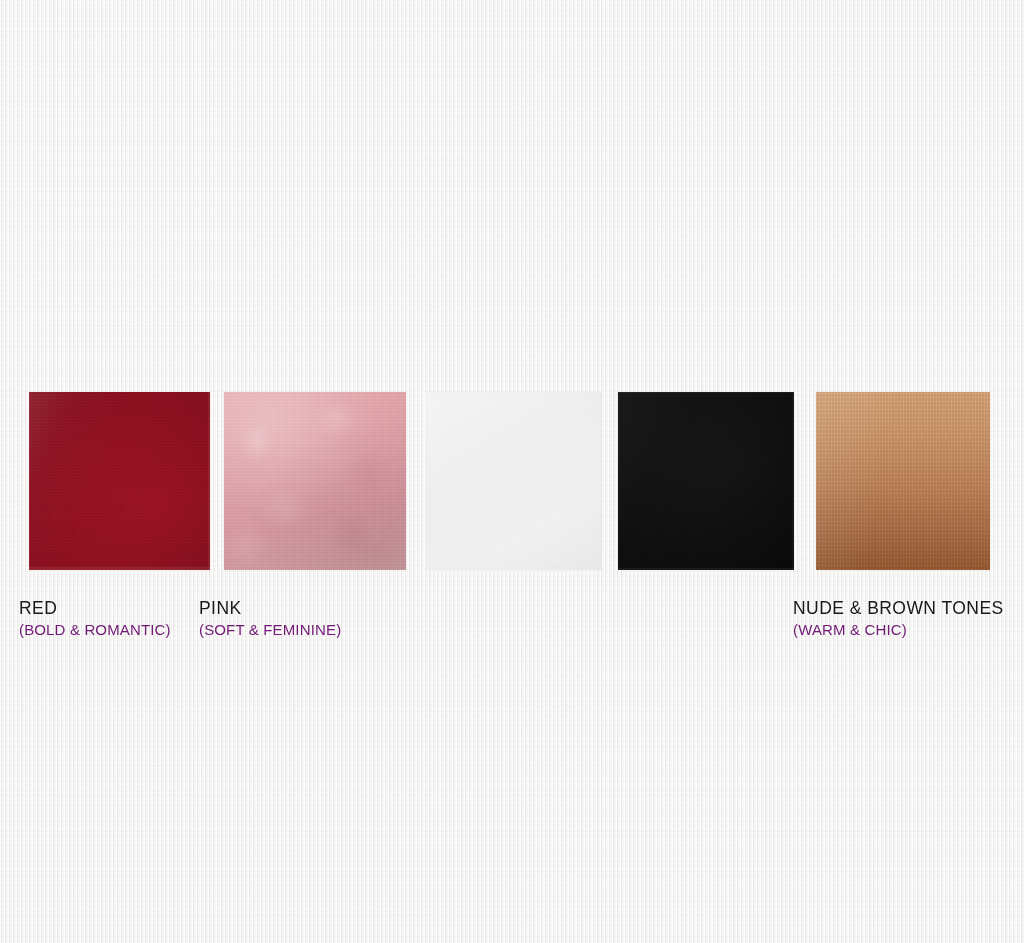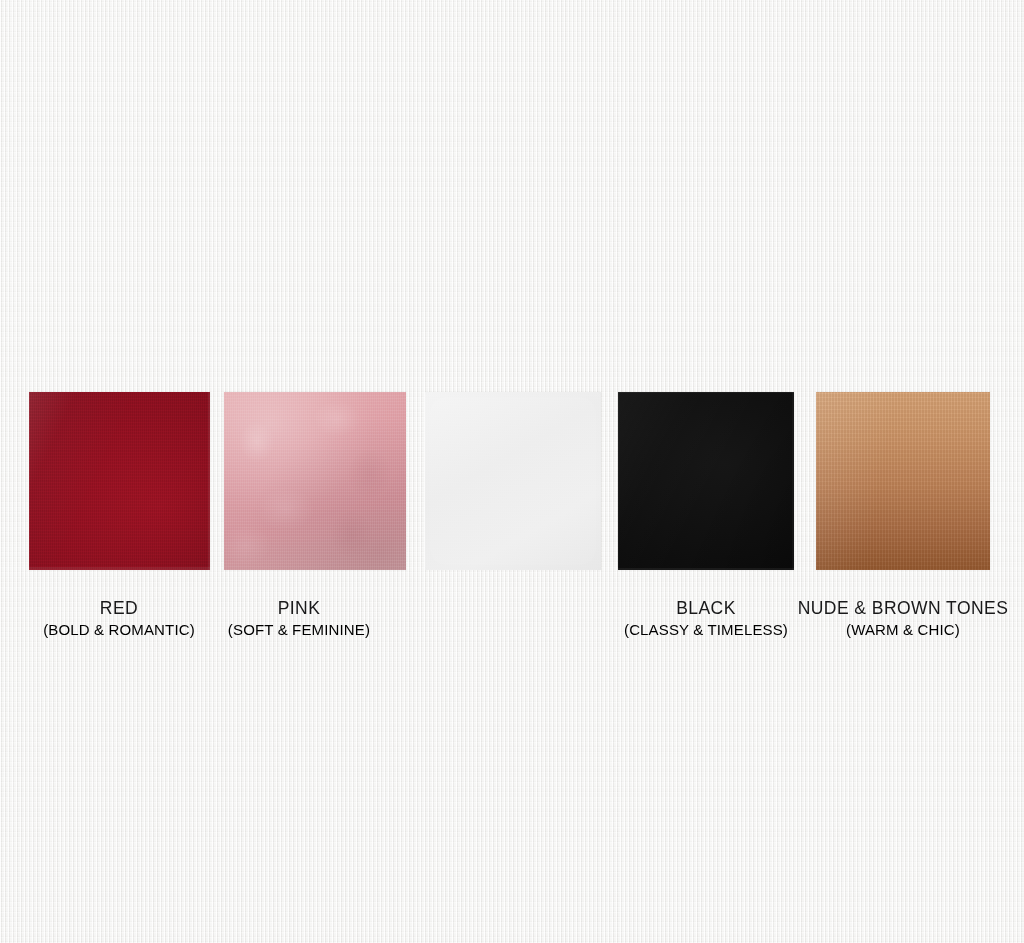--- a/index.html
+++ b/index.html
@@ -175,38 +175,38 @@
       repeating-linear-gradient(0deg,
         rgba(255,255,255,0.10) 0px,
         rgba(255,255,255,0.10) 1px,
         rgba(90,50,24,0.14) 1px,
         rgba(90,50,24,0.14) 4px);
   }
 
   
   .swatch-caption {
     position: absolute;
-    text-align: center;
+    text-align: left;
     color: #1d1d1d;
     user-select: none;
   }
   .caption-title {
     font-size: 17.5px;
     letter-spacing: 0.45px;
     line-height: 20px;
     white-space: nowrap;
     color: #19191a;
   }
   .caption-sub {
     font-size: 15px;
     letter-spacing: 0.15px;
     line-height: 19px;
     margin-top: 2px;
     white-space: nowrap;
-    color: #000000;
+    color: #701a75;
   }
 </style>
 </head>
 <body>
 
 <div id="board"></div>
 
 <div id="swatch-row">
 
   <div class="swatch-cell" style="left:29px; top:392px; width:181px; height:178px;">
@@ -235,24 +235,20 @@
     <div class="swatch-chip chip-white" style="width:176px; height:178px;">
       <div class="chip-weave" style="opacity:0.28;"></div>
     </div>
   </div>
 
   <div class="swatch-cell" style="left:618px; top:392px; width:176px; height:178px;">
     <div class="swatch-chip chip-black" style="width:176px; height:178px;">
       <div class="chip-black-sheen"></div>
     </div>
   </div>
-  <div class="swatch-caption" style="left:606px; top:598px; width:200px;">
-    <div class="caption-title">BLACK</div>
-    <div class="caption-sub">(CLASSY &amp; TIMELESS)</div>
-  </div>
 
   <div class="swatch-cell" style="left:816px; top:392px; width:174px; height:178px;">
     <div class="swatch-chip chip-brown" style="width:174px; height:178px;">
       <div class="chip-brown-weave"></div>
     </div>
   </div>
   <div class="swatch-caption" style="left:793px; top:598px; width:220px;">
     <div class="caption-title">NUDE &amp; BROWN TONES</div>
     <div class="caption-sub">(WARM &amp; CHIC)</div>
   </div>

